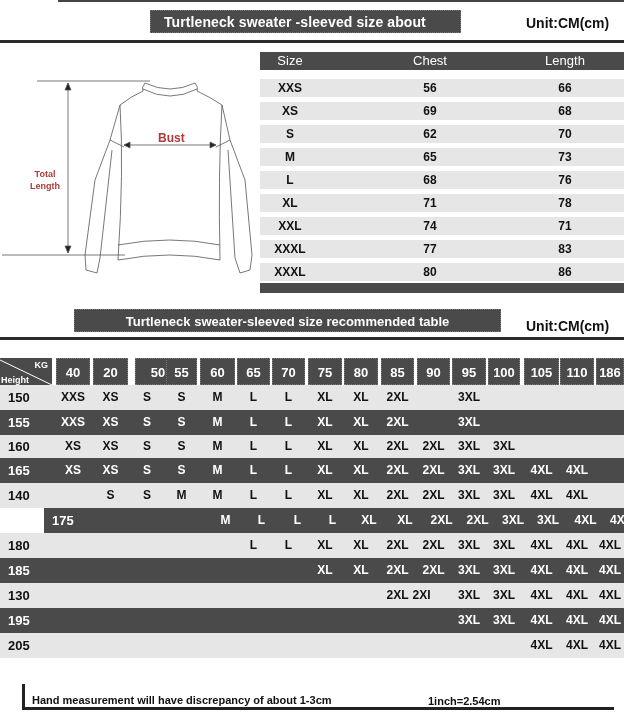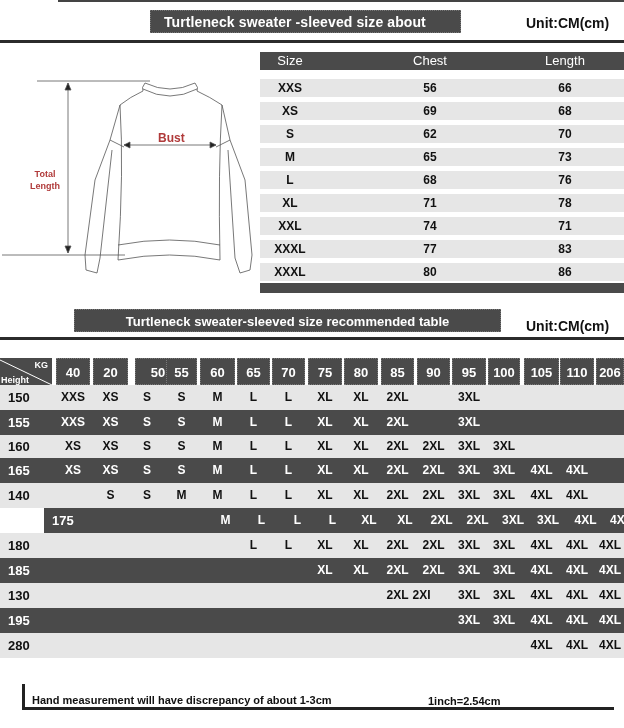--- a/index.html
+++ b/index.html
@@ -178,21 +178,21 @@
       <div class="rh dark" style="left: 237px; width: 33px;">65</div>
       <div class="rh dark" style="left: 272px; width: 33px;">70</div>
       <div class="rh dark" style="left: 308px; width: 34px;">75</div>
       <div class="rh dark" style="left: 344px; width: 34px;">80</div>
       <div class="rh dark" style="left: 381px; width: 33px;">85</div>
       <div class="rh dark" style="left: 417px; width: 33px;">90</div>
       <div class="rh dark" style="left: 452px; width: 34px;">95</div>
       <div class="rh dark" style="left: 488px; width: 32px;">100</div>
       <div class="rh dark" style="left: 524px; width: 35px;">105</div>
       <div class="rh dark" style="left: 560px; width: 34px;">110</div>
-      <div class="rh dark" style="left: 596px; width: 28px;">206</div>
+      <div class="rh dark" style="left: 596px; width: 28px;">186</div>
     </div>
   <div id="rec-rows">
       <div class="rr light" style="top: 27px; height: 25px; line-height: 25px;">
         <div class="hgt">150</div>
         <div class="v" style="left: 56px; width: 34px;">XXS</div>
         <div class="v" style="left: 93px; width: 35px;">XS</div>
         <div class="v" style="left: 130px; width: 34px;">S</div>
         <div class="v" style="left: 166px; width: 31px;">S</div>
         <div class="v" style="left: 200px; width: 35px;">M</div>
         <div class="v" style="left: 237px; width: 33px;">L</div>
@@ -372,21 +372,21 @@
         <div class="v" style="left: 344px; width: 34px;"></div>
         <div class="v" style="left: 381px; width: 33px;"></div>
         <div class="v" style="left: 417px; width: 33px;"></div>
         <div class="v" style="left: 452px; width: 34px;">3XL</div>
         <div class="v" style="left: 488px; width: 32px;">3XL</div>
         <div class="v" style="left: 524px; width: 35px;">4XL</div>
         <div class="v" style="left: 560px; width: 34px;">4XL</div>
         <div class="v" style="left: 596px; width: 28px;">4XL</div>
       </div>
       <div class="rr light" style="top: 275px; height: 25px; line-height: 25px;">
-        <div class="hgt">280</div>
+        <div class="hgt">205</div>
         <div class="v" style="left: 56px; width: 34px;"></div>
         <div class="v" style="left: 93px; width: 35px;"></div>
         <div class="v" style="left: 130px; width: 34px;"></div>
         <div class="v" style="left: 166px; width: 31px;"></div>
         <div class="v" style="left: 200px; width: 35px;"></div>
         <div class="v" style="left: 237px; width: 33px;"></div>
         <div class="v" style="left: 272px; width: 33px;"></div>
         <div class="v" style="left: 308px; width: 34px;"></div>
         <div class="v" style="left: 344px; width: 34px;"></div>
         <div class="v" style="left: 381px; width: 33px;"></div>

